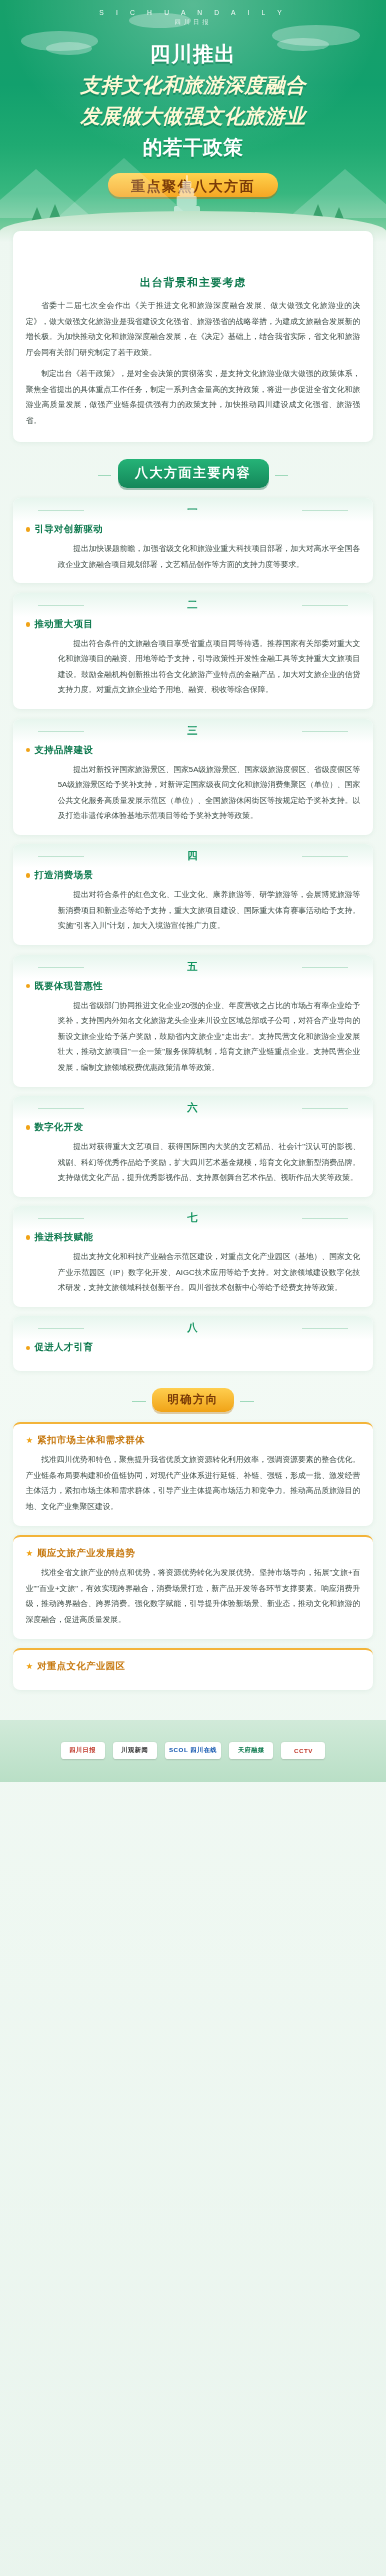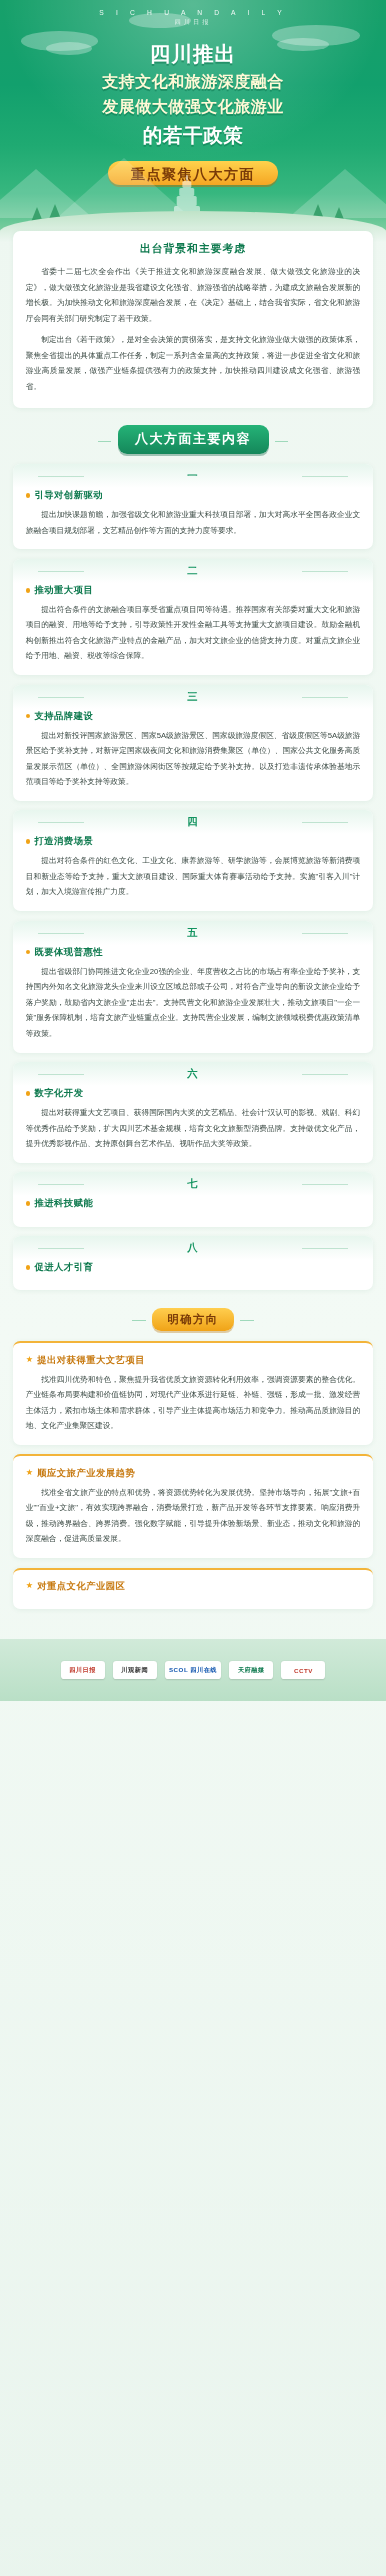--- a/index.html
+++ b/index.html
@@ -65,26 +65,27 @@
     padding:0 20.6px;
   }
   .hero-title .l1 {
     font-size:20.6px;
     font-weight:bold;
     color:#ffffff;
     letter-spacing:1px;
     text-shadow:0 1.5px 0 rgba(8,110,74,.45);
   }
   .hero-title .l2, .hero-title .l3 {
-    font-size:16px;
+    font-size:20px;
     font-weight:bold;
     color:#fff9d6;
     letter-spacing:0.5px;
     margin-top:4.1px;
     text-shadow:0 1.5px 0 rgba(8,110,74,.45);
+    font-style:italic;
   }
   .hero-title .l4 {
     font-size:19.6px;
     font-weight:bold;
     color:#ffffff;
     letter-spacing:0.5px;
     margin-top:4.1px;
     text-shadow:0 1.5px 0 rgba(8,110,74,.45);
   }
   .hero-sub {
@@ -153,20 +154,21 @@
   }
   .card.first { margin-top:-11.3px; }
 
   .card-title {
     text-align:center;
     font-size:10.8px;
     font-weight:bold;
     color:#0f7a4f;
     letter-spacing:1px;
     margin-bottom:8.2px;
+    margin-top:34px;
   }
   p.para {
     font-size:7.7px;
     line-height:15.5px;
     color:#3b4a44;
     text-indent:2em;
     margin:0 0 6.2px;
     text-align:justify;
   }
   p.para:last-child{ margin-bottom:0; }
@@ -246,21 +248,21 @@
     background:#f0a317;
     flex:0 0 auto;
   }
   .item-head h3 {
     margin:0;
     font-size:9.3px;
     font-weight:bold;
     color:#0f7a4f;
     letter-spacing:0.5px;
   }
-  .item-body { padding:0 12.4px; }
+  .item-body { padding:0 12.4px;margin-left:32px; }
 
   
   .dir {
     background:#ffffff;
     border-radius:7.2px;
     padding:10.3px 12.4px 11.3px;
     margin-bottom:9.3px;
     box-shadow:0 1px 5.2px rgba(40,110,80,.08);
     border-top:2.1px solid #f3b43a;
   }
@@ -442,20 +444,23 @@
     </div>
 
     <div class="item">
       <div class="item-num">
         <span>七</span>
       </div>
       <div class="item-head">
         <span class="dot"></span>
         <h3>推进科技赋能</h3>
       </div>
+      <div class="item-body">
+        <p class="para">提出支持文化和科技产业融合示范区建设，对重点文化产业园区（基地）、国家文化产业示范园区（IP）数字化开发、AIGC技术应用等给予支持。对文旅领域建设数字化技术研发，支持文旅领域科技创新平台。四川省技术创新中心等给予经费支持等政策。</p>
+      </div>
     </div>
 
     <div class="item">
       <div class="item-num">
         <span>八</span>
       </div>
       <div class="item-head">
         <span class="dot"></span>
         <h3>促进人才引育</h3>
       </div>
@@ -463,21 +468,21 @@
 
     <div class="banner small">
       <span class="deco"></span>
       <span class="txt">明确方向</span>
       <span class="deco"></span>
     </div>
 
     <div class="dir">
       <div class="dir-head">
         <span class="star">★</span>
-        <h3>提出对获得重大文艺项目</h3>
+        <h3>紧扣市场主体和需求群体</h3>
       </div>
       <p class="para">找准四川优势和特色，聚焦提升我省优质文旅资源转化利用效率，强调资源要素的整合优化。产业链条布局要构建和价值链协同，对现代产业体系进行延链、补链、强链，形成一批、激发经营主体活力，紧扣市场主体和需求群体，引导产业主体提高市场活力和竞争力。推动高品质旅游目的地、文化产业集聚区建设。</p>
     </div>
 
     <div class="dir">
       <div class="dir-head">
         <span class="star">★</span>
         <h3>顺应文旅产业发展趋势</h3>
       </div>
       <p class="para">找准全省文旅产业的特点和优势，将资源优势转化为发展优势。坚持市场导向，拓展"文旅+百业""百业+文旅"，有效实现跨界融合，消费场景打造，新产品开发等各环节支撑要素。响应消费升级，推动跨界融合、跨界消费。强化数字赋能，引导提升体验新场景、新业态，推动文化和旅游的深度融合，促进高质量发展。</p>

